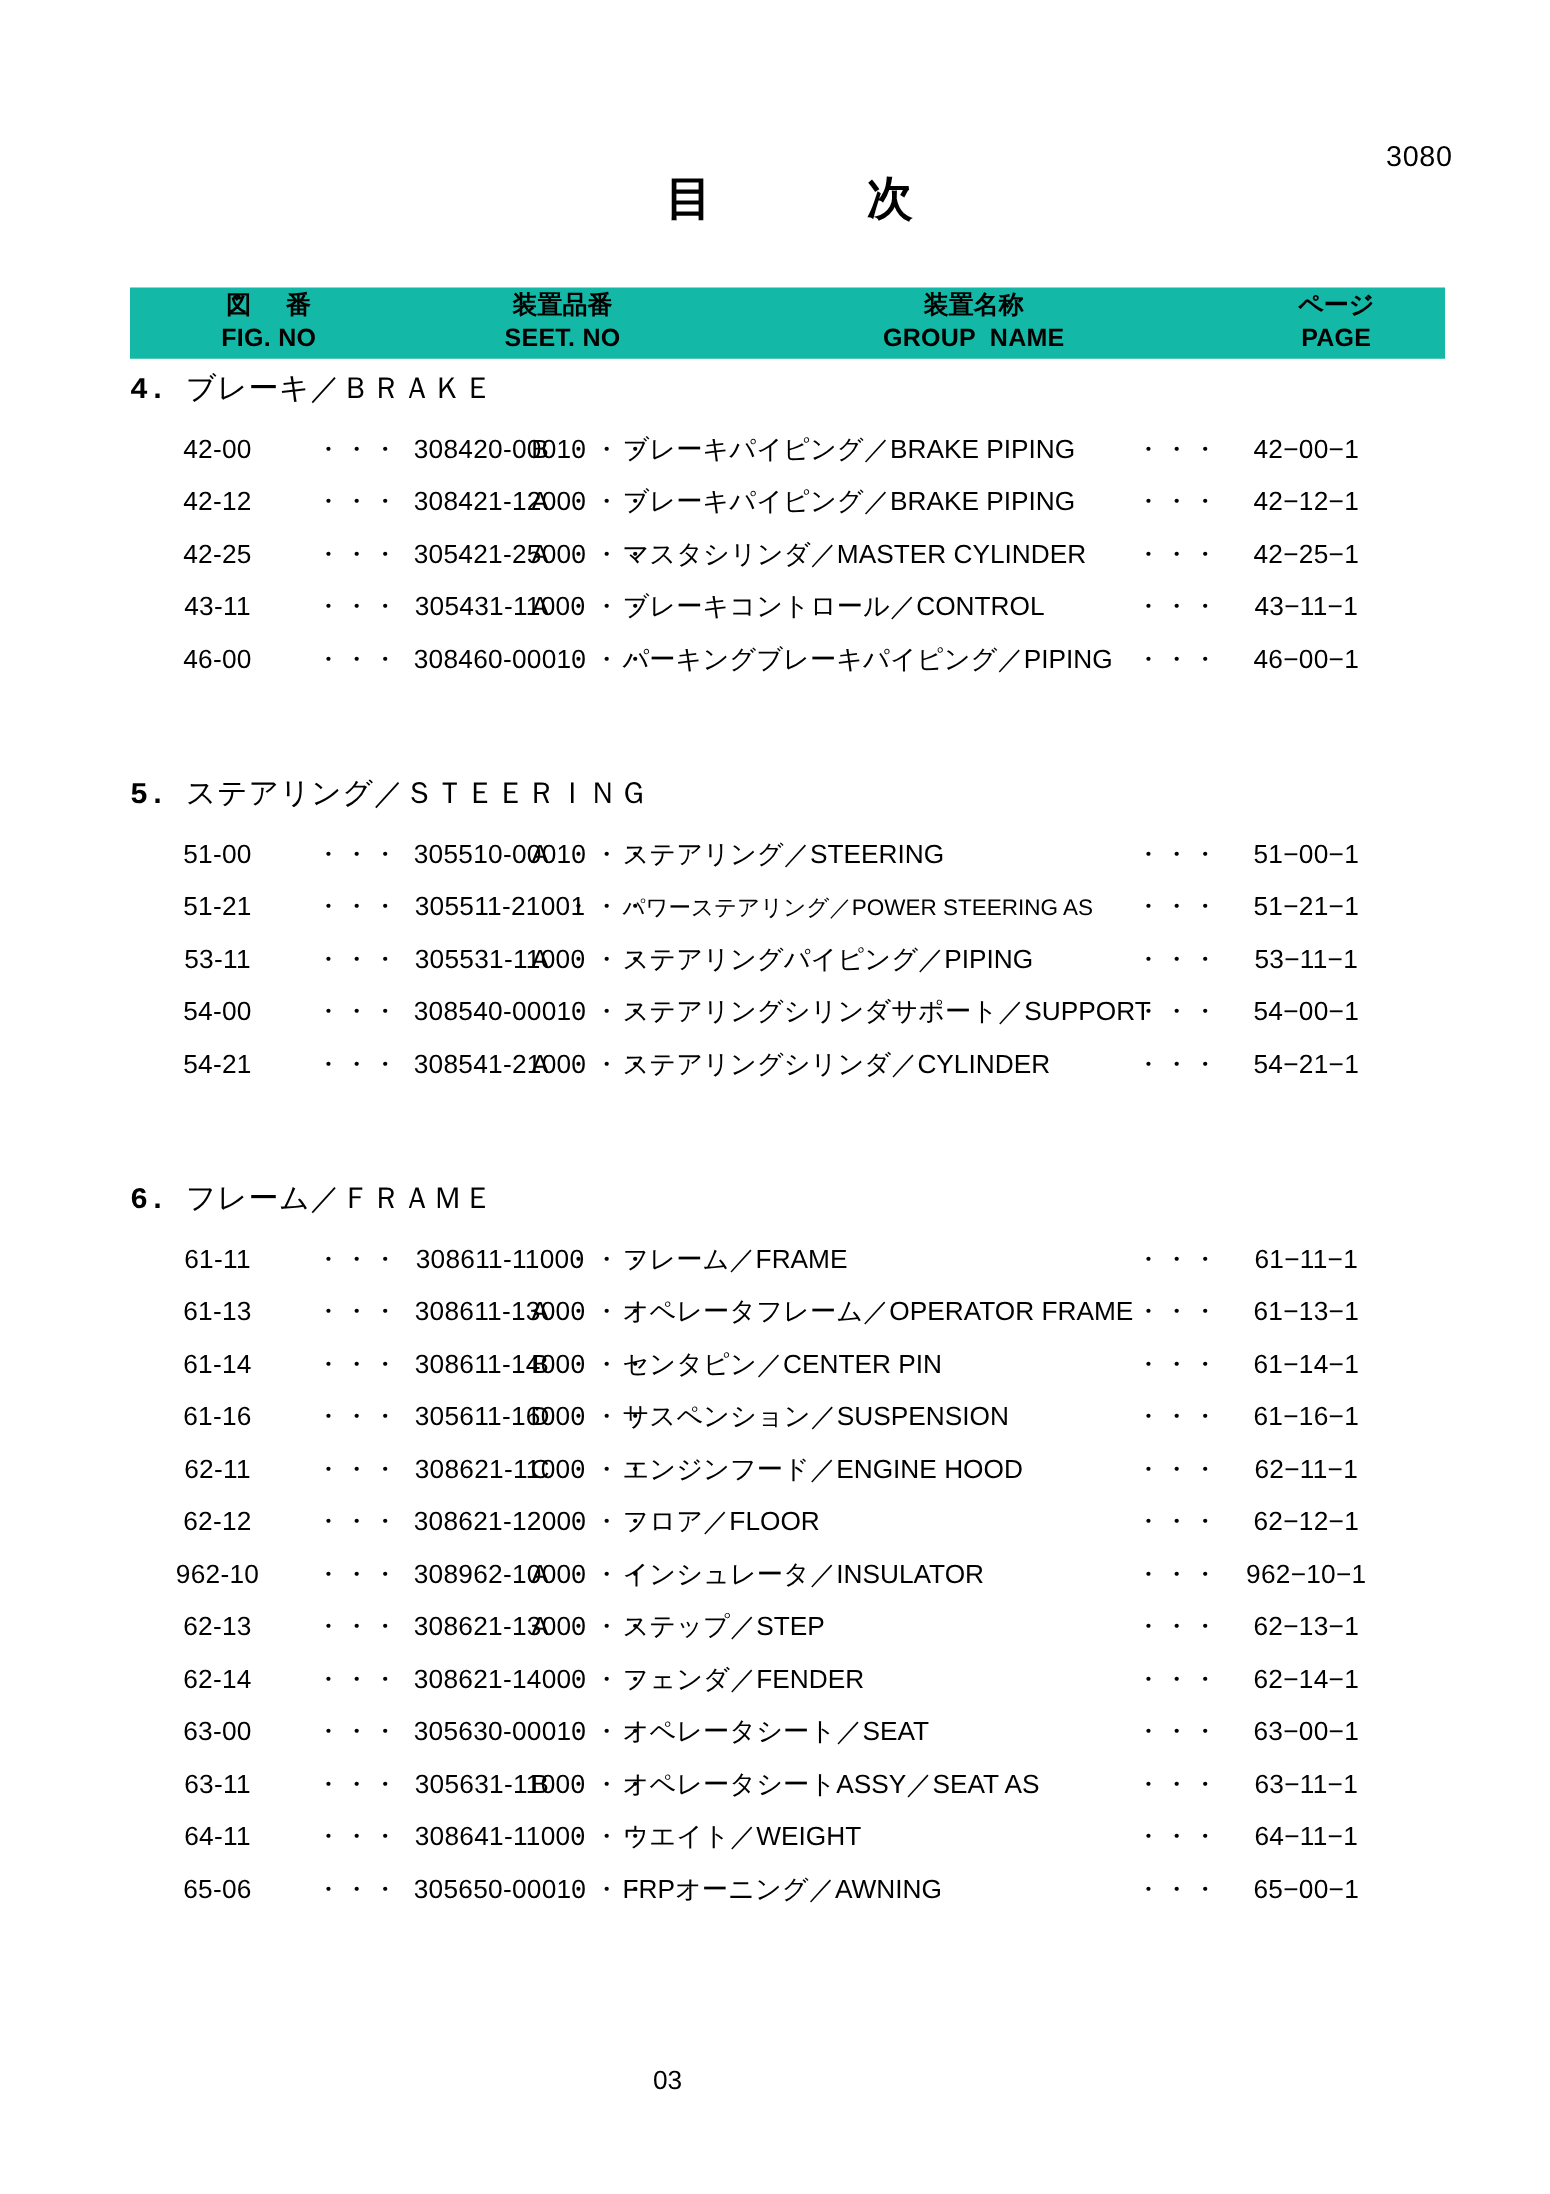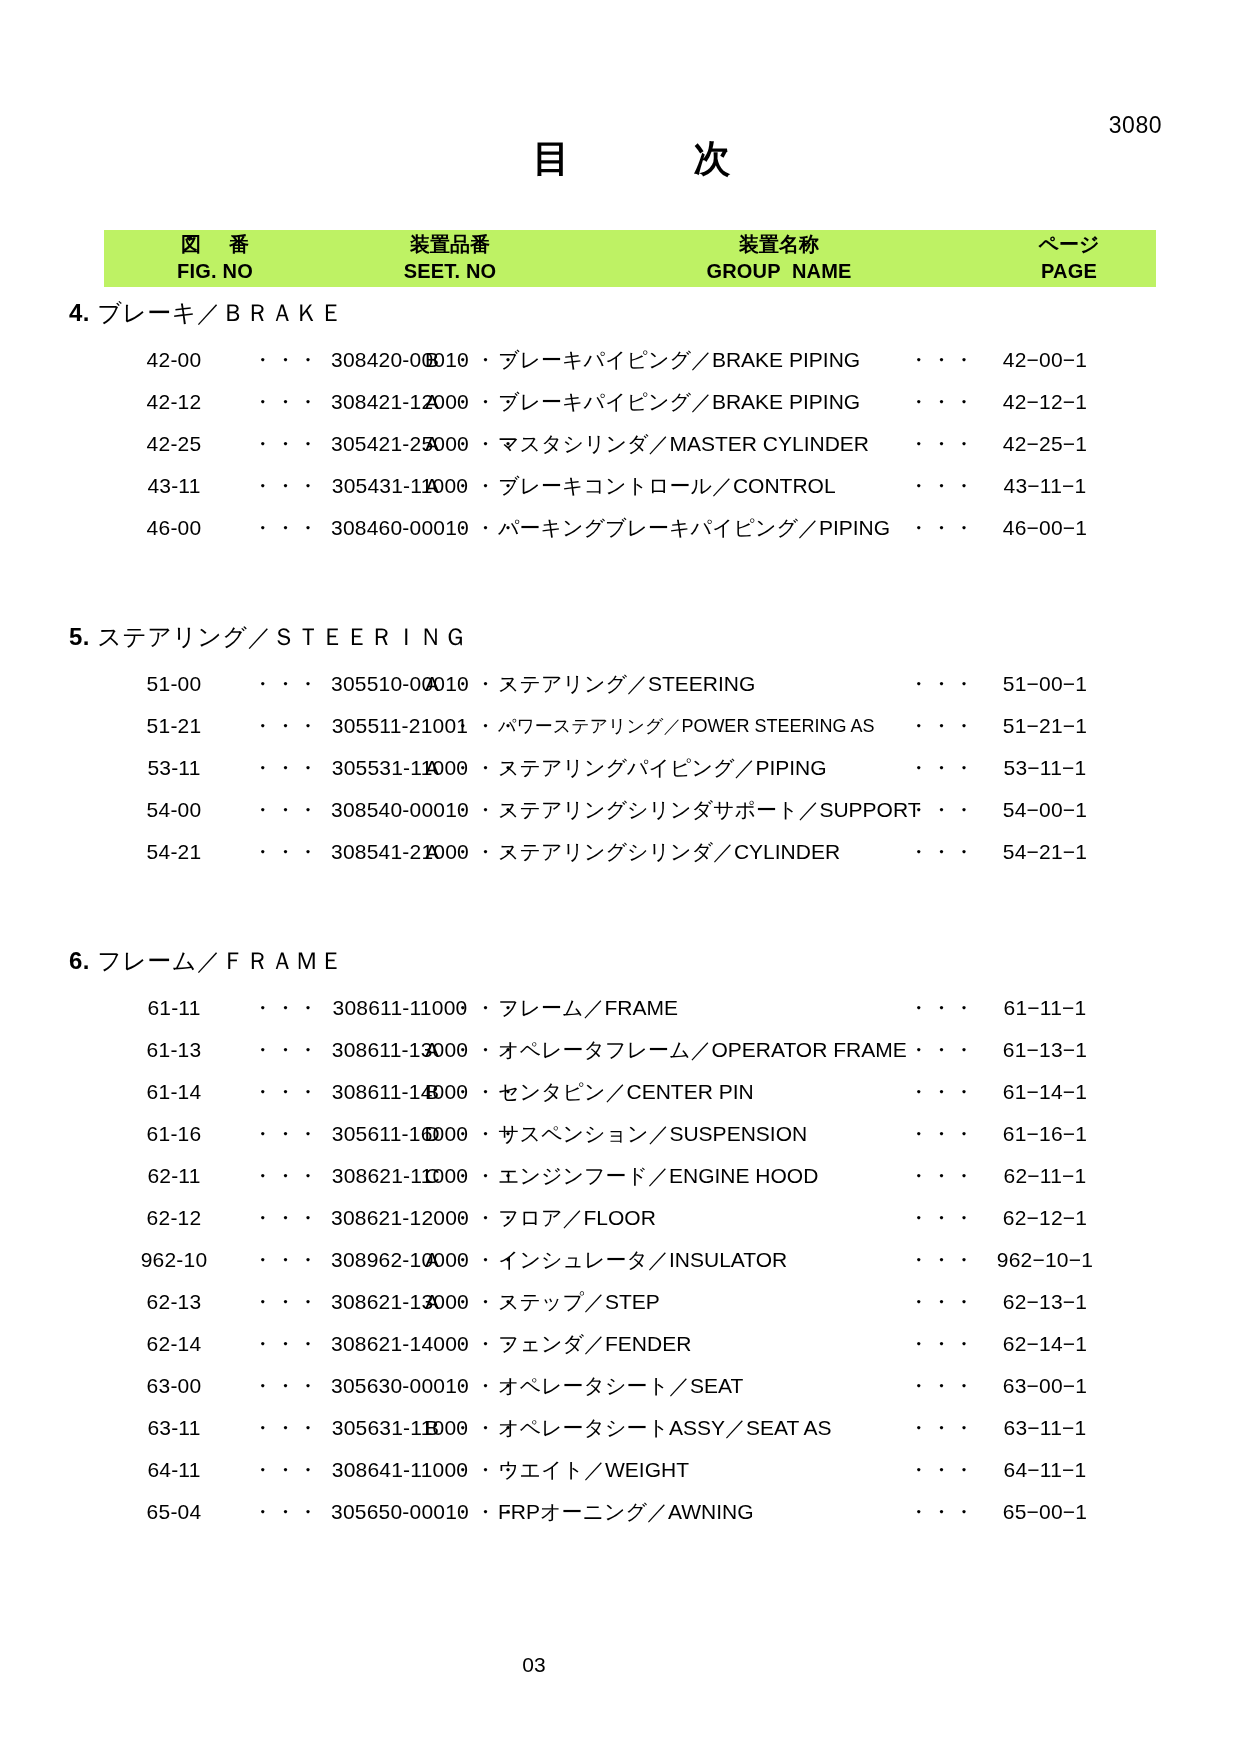--- a/index.html
+++ b/index.html
@@ -60,21 +60,21 @@
     white-space: pre;
   }
 
   
   .header-band {
     position: absolute;
     left: 104px;
     top: 230px;
     width: 1052px;
     height: 57px;
-    background: #bef264;
+    background: #14b8a6;
   }
   .hdr-col {
     position: absolute;
     top: 0;
     height: 57px;
     text-align: center;
     font-weight: bold;
   }
   .hdr-jp {
     font-size: 20px;
@@ -99,23 +99,24 @@
     top: 287px;
     width: 1240px;
   }
 
   .section { }
 
   .section-title {
     font-size: 24px;
     letter-spacing: 0.02em;
     white-space: pre;
-    padding-left: 69px;
+    padding-left: 104px;
     height: 52px;
     line-height: 52px;
+    font-family: Liberation Mono, monospace;
   }
   .section-title .sec-num {
     font-weight: bold;
     font-size: 24px;
   }
 
   .section-gap {
     height: 62px;
   }
 
@@ -451,21 +452,21 @@
           <div class="c-fig">64-11</div>
           <div class="c-dots1">・・・</div>
           <div class="c-seet">308641-11000</div>
           <div class="c-rev"></div>
           <div class="c-dots2">・・・</div>
           <div class="c-name">ウエイト／WEIGHT</div>
           <div class="c-dots3">・・・</div>
           <div class="c-page">64−11−1</div>
         </div>
         <div class="row">
-          <div class="c-fig">65-04</div>
+          <div class="c-fig">65-06</div>
           <div class="c-dots1">・・・</div>
           <div class="c-seet">305650-00010</div>
           <div class="c-rev"></div>
           <div class="c-dots2">・・・</div>
           <div class="c-name">FRPオーニング／AWNING</div>
           <div class="c-dots3">・・・</div>
           <div class="c-page">65−00−1</div>
         </div>
       </div>
     </div>

